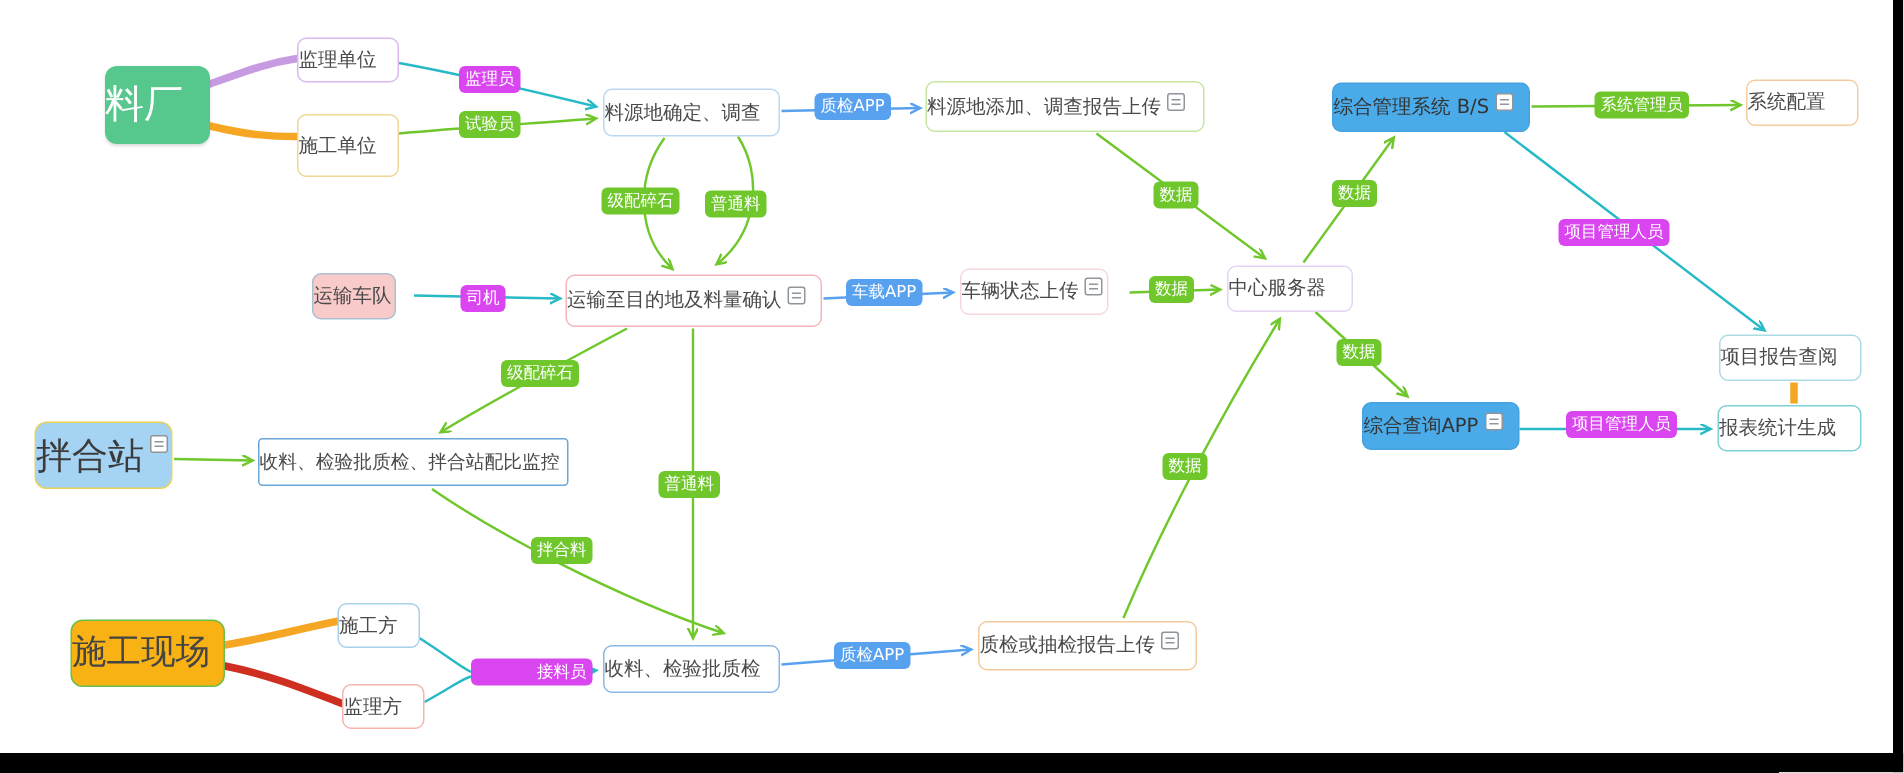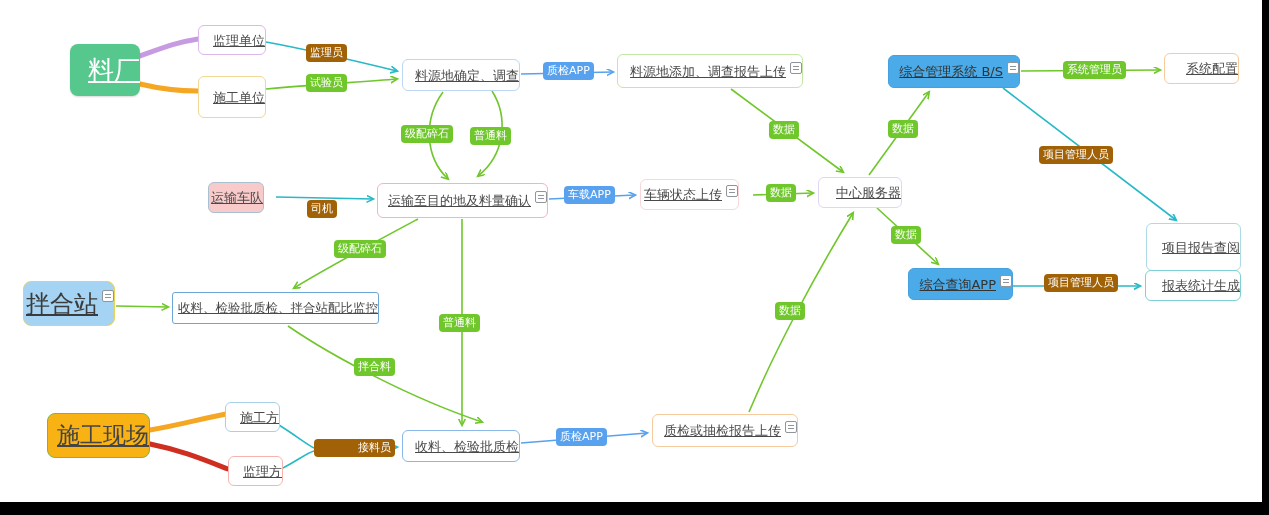--- a/index.html
+++ b/index.html
@@ -2,23 +2,23 @@
 <html><head>
 <meta charset="utf-8">
 <style>
   html,body{margin:0;padding:0;background:#fff;}
   #canvas{
     position:relative;width:1269px;height:515px;overflow:hidden;background:#ffffff;
     font-family:"DejaVu Sans","Liberation Sans",sans-serif;
   }
   svg.edges{position:absolute;left:0;top:0;width:1269px;height:515px;pointer-events:none;}
   .node{
-    position:absolute;box-sizing:border-box;display:flex;align-items:center;justify-content:flex-end;
+    position:absolute;box-sizing:border-box;display:flex;align-items:center;justify-content:flex-start;
     gap:4px;background:#fff;border:1px solid #ccc;border-radius:6px;
-    font-size:13px;color:#4a4a4a;white-space:nowrap;line-height:1;text-decoration:underline;
+    font-size:13px;color:#4a4a4a;white-space:nowrap;line-height:1;
   }
   .node span{display:inline-block;}
   
   .b-purple{border-color:#dcb8ee}
   .b-yellow{border-color:#f0d795}
   .b-bluelight{border-color:#bcd8f2}
   .b-greenlight{border-color:#c6e6a3}
   .b-pink{border-color:#f2b6ba}
   .b-pinklight{border-color:#f7d7d9}
   .b-purplelight{border-color:#e4d4f4}
@@ -35,21 +35,21 @@
   .f-orange{background:#f9b214;border:1px solid #6abf4b;border-radius:8px;color:#454545;font-size:23px;}
   .f-blue{background:#4aabe8;border:1px solid #45a2de;color:#333;}
   .f-pink{background:#f9caca;border:1px solid #a9c0d2;}
   .small{font-size:12.5px;}
   
   .badge{
     position:absolute;font-size:11px;color:#fff;padding:3px 4px;border-radius:4px;
     white-space:nowrap;line-height:1.1;
   }
   .bg-green{background:#6fc72b}
-  .bg-teal{background:#a16207}
+  .bg-teal{background:#d946ef}
   .bg-blue{background:#58a1ef}
   
   .note-icon{
     width:12px;height:12px;box-sizing:border-box;border:1px solid #8f959b;border-radius:2px;
     position:relative;flex:0 0 auto;background:#fefefe;margin-bottom:7px;
   }
   .note-icon::before{
     content:"";position:absolute;left:2px;right:2px;top:3px;height:1px;background:#8f959b;
     box-shadow:0 3px 0 #8f959b;
   }
@@ -149,21 +149,21 @@
 
   <div class="node f-blue" style="left:888px;top:55px;width:132px;height:33px;">
     <span>综合管理系统 B/S</span>
     <span class="note-icon"></span>
   </div>
 
   <div class="node b-orangelight" style="left:1164px;top:53px;width:75px;height:31px;">
     <span>系统配置</span>
   </div>
 
-  <div class="node b-teallight" style="left:1146px;top:223px;width:95px;height:48px;">
+  <div class="node b-teallight" style="left:1146px;top:223px;width:95px;height:31px;">
     <span>项目报告查阅</span>
   </div>
 
   <div class="node f-blue" style="left:908px;top:268px;width:105px;height:32px;">
     <span>综合查询APP</span>
     <span class="note-icon"></span>
   </div>
 
   <div class="node b-teal" style="left:1145px;top:270px;width:96px;height:31px;">
     <span>报表统计生成</span>
@@ -197,21 +197,21 @@
   <div class="node b-orangelight" style="left:652px;top:414px;width:146px;height:33px;">
     <span>质检或抽检报告上传</span>
     <span class="note-icon"></span>
   </div>
 
   <span class="badge bg-teal" style="left:306px;top:44px;">监理员</span>
   <span class="badge bg-green" style="left:306px;top:74px;">试验员</span>
   <span class="badge bg-blue" style="left:543px;top:62px;">质检APP</span>
   <span class="badge bg-green" style="left:401px;top:125px;">级配碎石</span>
   <span class="badge bg-green" style="left:470px;top:127px;">普通料</span>
-  <span class="badge bg-teal" style="left:307px;top:200px;">司机</span>
+  <span class="badge bg-teal" style="left:307px;top:190px;">司机</span>
   <span class="badge bg-blue" style="left:564px;top:186px;">车载APP</span>
   <span class="badge bg-green" style="left:769px;top:121px;">数据</span>
   <span class="badge bg-green" style="left:766px;top:184px;">数据</span>
   <span class="badge bg-green" style="left:888px;top:120px;">数据</span>
   <span class="badge bg-green" style="left:891px;top:226px;">数据</span>
   <span class="badge bg-green" style="left:775px;top:302px;">数据</span>
   <span class="badge bg-green" style="left:1063px;top:61px;">系统管理员</span>
   <span class="badge bg-teal" style="left:1039px;top:146px;">项目管理人员</span>
   <span class="badge bg-teal" style="left:1044px;top:274px;">项目管理人员</span>
   <span class="badge bg-green" style="left:334px;top:240px;">级配碎石</span>

